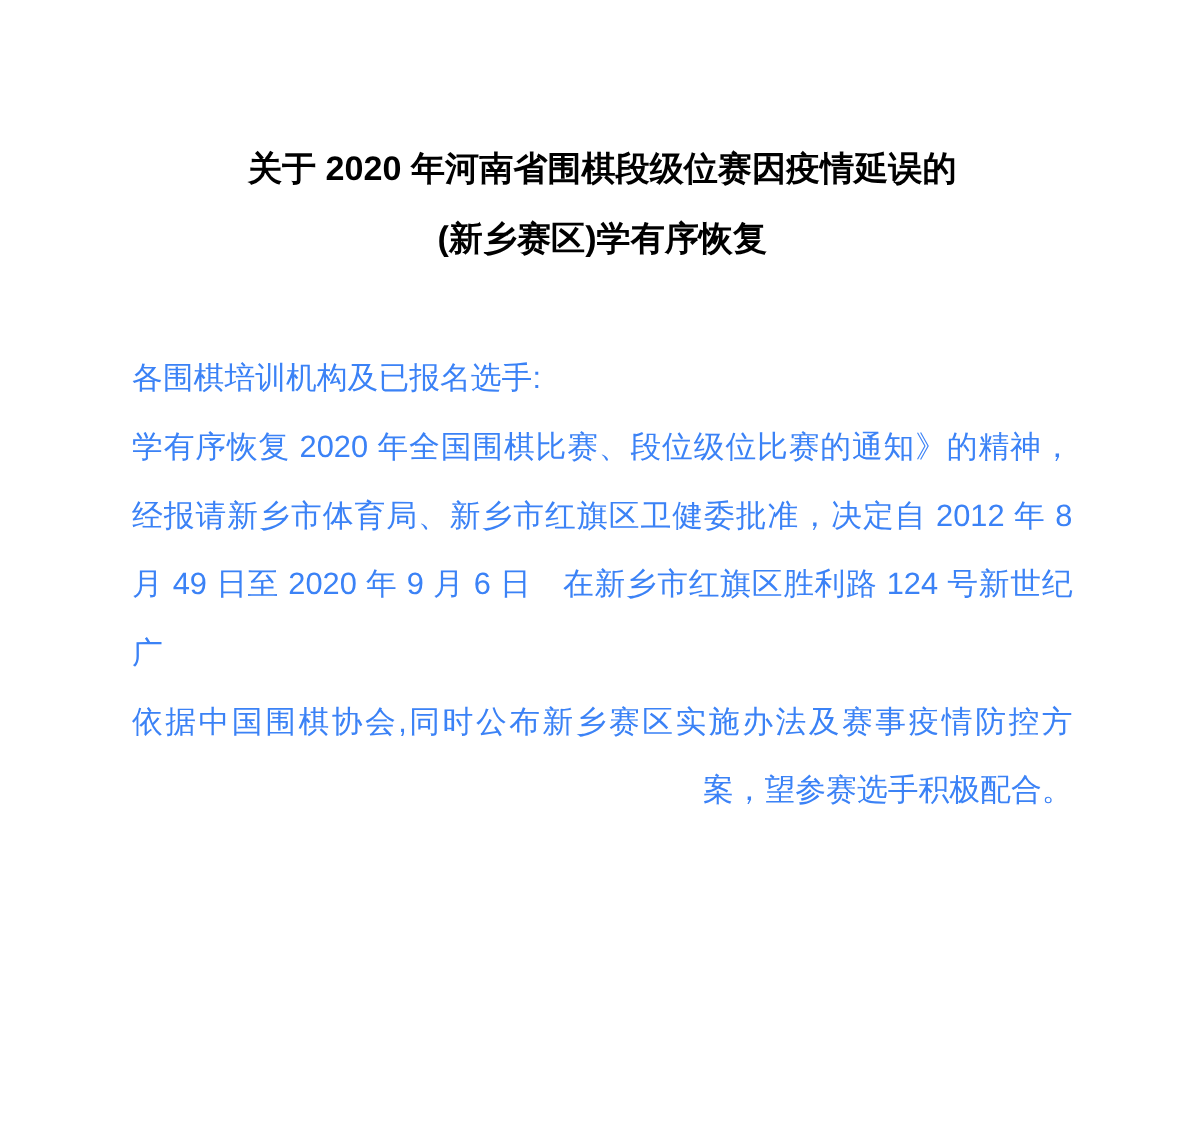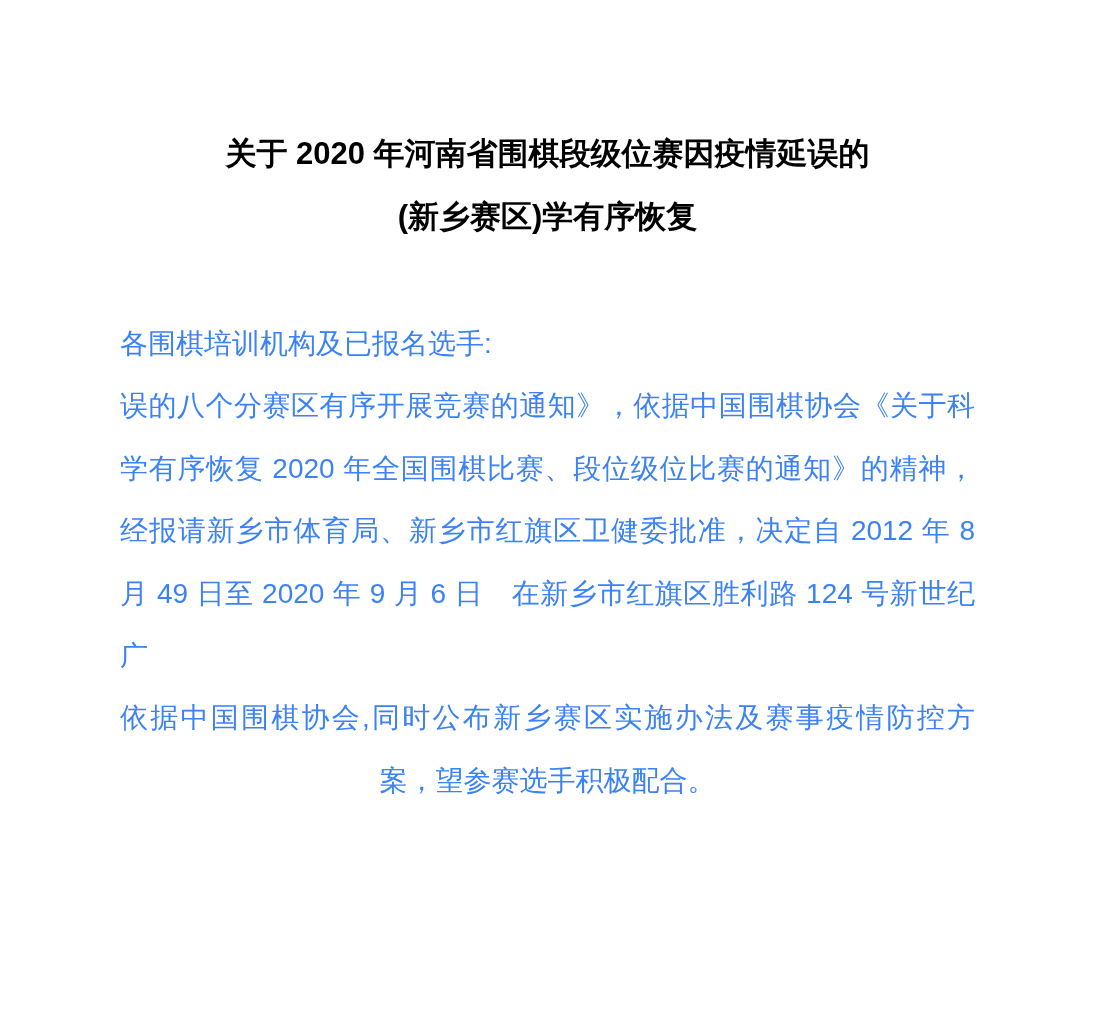--- a/index.html
+++ b/index.html
@@ -40,21 +40,21 @@
     text-align: left;
   }
   .para-line {
     text-align: justify;
     text-align-last: justify;
   }
   .para-line.first-line {
     text-indent: 60px;
   }
   .para-line.last-line {
-    text-align: center;
+    text-align: right;
     text-align-last: auto;
   }
   .date-block {
     position: absolute;
     top: 930px;
     left: 120px;
     width: 855px;
     box-sizing: border-box;
     padding-right: 72px;
     text-align: left;
@@ -68,21 +68,20 @@
 
 <div class="page">
 
   <div class="title-block">
     <div class="title-line">关于 2020 年河南省围棋段级位赛因疫情延误的</div>
     <div class="title-line">(新乡赛区)学有序恢复</div>
   </div>
 
   <div class="body-block">
     <div class="salutation-line">各围棋培训机构及已报名选手:</div>
-    <div class="para-line">误的八个分赛区有序开展竞赛的通知》，依据中国围棋协会《关于科</div>
     <div class="para-line">学有序恢复 2020 年全国围棋比赛、段位级位比赛的通知》的精神，</div>
     <div class="para-line">经报请新乡市体育局、新乡市红旗区卫健委批准，决定自 2012 年 8</div>
     <div class="para-line">月 49 日至 2020 年 9 月 6 日　在新乡市红旗区胜利路 124 号新世纪广</div>
     <div class="para-line">依据中国围棋协会,同时公布新乡赛区实施办法及赛事疫情防控方</div>
     <div class="para-line last-line">案，望参赛选手积极配合。</div>
   </div>
 
   <div class="date-block">2020 年 8 月 21 日</div>
 
 </div>

